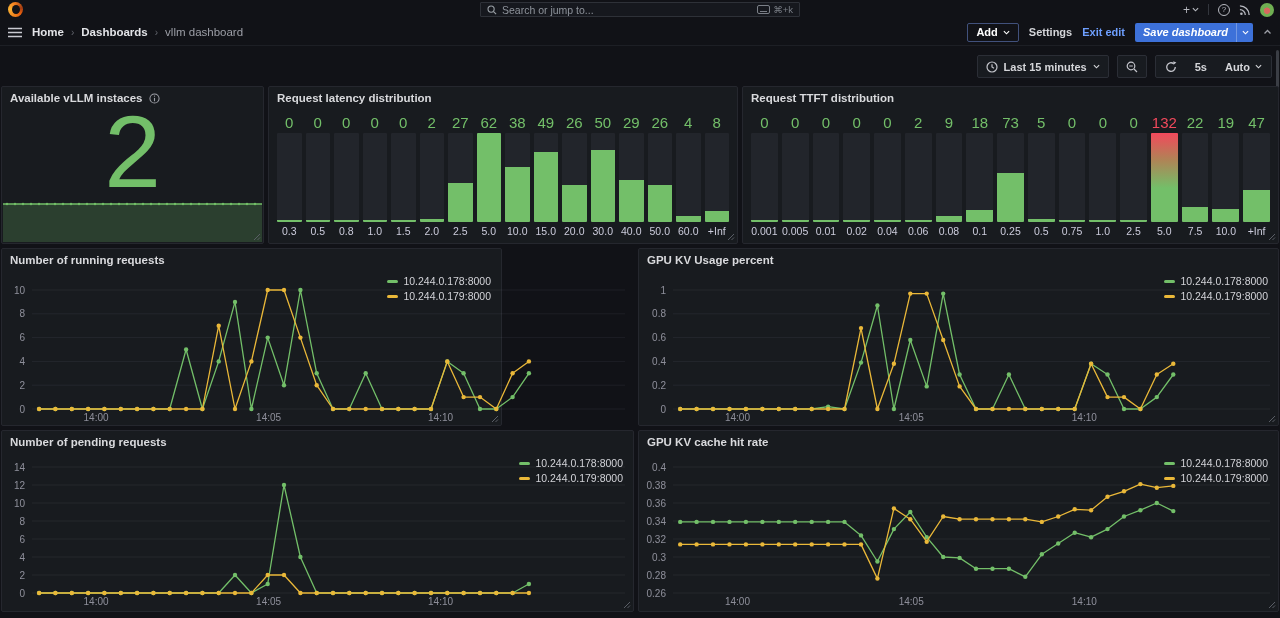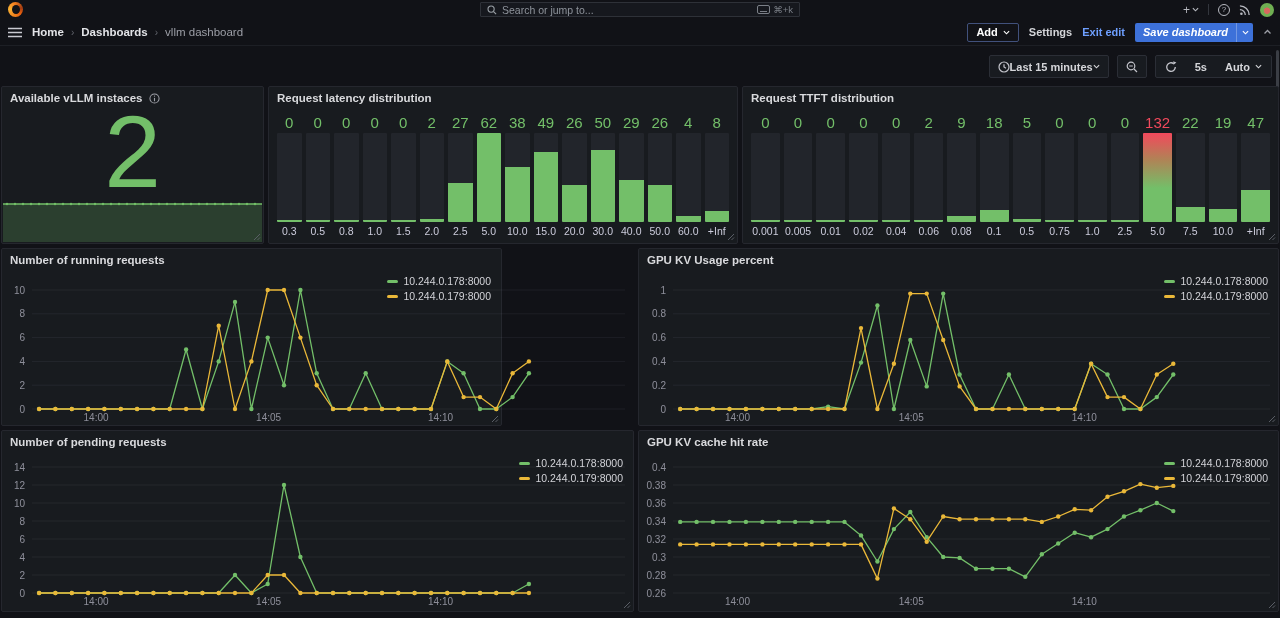--- a/index.html
+++ b/index.html
@@ -50,21 +50,21 @@
   .btn-save { display:flex; align-items:stretch; background:#3d71d9; border-radius:2px; height:19px;
           color:#fff; font-size:11px; font-weight:700; cursor:pointer; overflow:hidden; }
   .btn-save .main { display:flex; align-items:center; padding:0 8px;font-style:italic; }
   .btn-save .split { display:flex; align-items:center; justify-content:center; width:17px;
           border-left:1px solid rgba(255,255,255,0.28); }
   .caret-up { color:#9d9fa7; cursor:pointer; display:flex; }
 
   
   .toolbar { position:absolute; top:55px; right:8px; display:flex; align-items:center; gap:8px; }
   .tbtn { background:#181b20; border:1px solid #2b2e36; border-radius:2px; height:23px;
-          display:flex; align-items:center; padding:0 8px; font-size:11px; font-weight:700;
+          display:flex; align-items:center; gap:6px; padding:0 8px; font-size:11px; font-weight:700;
           color:#d5d6da; cursor:pointer; }
   .tgroup { display:flex; align-items:center; background:#181b20; border:1px solid #2b2e36;
           border-radius:2px; height:23px; }
   .tseg { display:flex; align-items:center; gap:5px; padding:0 9px; height:100%; font-size:11px;
           font-weight:700; color:#d5d6da; cursor:pointer; }
   .icon-gray { color:#c3c4cb; display:flex; }
 
   .scroll-thumb { position:absolute; right:1px; top:50px; width:3px; height:56px;
           background:#3b3e45; border-radius:2px; cursor:pointer; }
 
@@ -435,20 +435,27 @@
           <div class="hbar" style="height: 6.81818%;"></div>
         </div>
         <div class="hlab">0.08</div>
       </div>
       <div class="hcol">
         <div class="hval" style="color: rgb(115, 191, 105);">18</div>
         <div class="htrack">
           <div class="hbar" style="height: 13.6364%;"></div>
         </div>
         <div class="hlab">0.1</div>
+      </div>
+      <div class="hcol">
+        <div class="hval" style="color: rgb(115, 191, 105);">73</div>
+        <div class="htrack">
+          <div class="hbar" style="height: 55.303%;"></div>
+        </div>
+        <div class="hlab">0.25</div>
       </div>
       <div class="hcol">
         <div class="hval" style="color: rgb(115, 191, 105);">5</div>
         <div class="htrack">
           <div class="hbar" style="height: 3.78788%;"></div>
         </div>
         <div class="hlab">0.5</div>
       </div>
       <div class="hcol">
         <div class="hval" style="color: rgb(115, 191, 105);">0</div>

